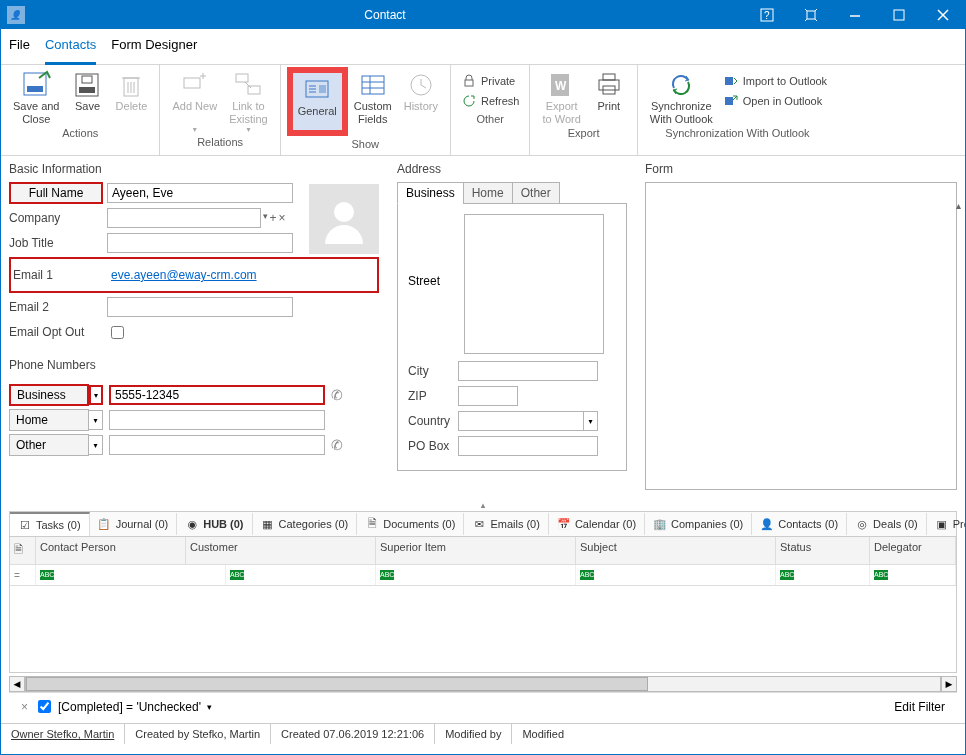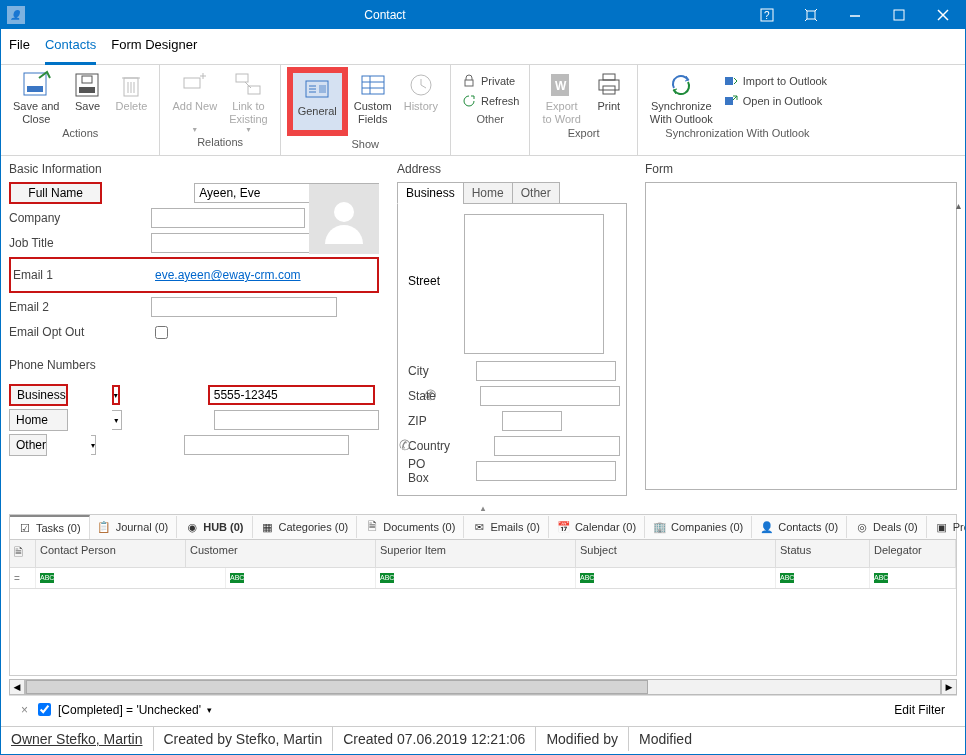--- a/index.html
+++ b/index.html
@@ -20,21 +20,21 @@
   .ritem.active { background:#d5e1f2; border:6px solid #ef4444; padding:2px 5px 0 5px;}
   .ritem .glyph { width:30px; height:30px; display:flex; align-items:center; justify-content:center; }
   .group-label { font-size:11px; color:#5a5a5a; padding:2px 0 3px 0; text-align:center; width:100%; }
   .smitem { display:flex; align-items:center; padding:2px 4px; font-size:11px; color:#444; }
   .smitem .sg { width:16px; height:16px; display:flex; align-items:center; justify-content:center; margin-right:4px;}
   .body { display:flex; padding:6px 8px; gap:18px; }
   .section-label { font-size:12px; color:#444; margin-bottom:6px; }
   .col1 { width:370px; }
   .col2 { width:230px; }
   .col3 { flex:1; }
-  .row { display:flex; align-items:center; margin-bottom:3px; height:22px;gap:44px; }
+  .row { display:flex; align-items:center; margin-bottom:3px; height:22px; }
   .row label { width:98px; font-size:12px; color:#444; }
   .row input[type=text] { height:20px; border:1px solid #b3b3b3; padding:0 4px; font-size:12px; }
   .btn-flat { height:22px; border:1px solid #b3b3b3; background:#f4f4f4; font-size:12px; display:flex; align-items:center; justify-content:center; }
   .redbox { border:2px solid #c81414 !important; }
   .avatar { width:70px; height:70px; background:#e2e2e2; display:flex; align-items:center; justify-content:center; position:absolute; }
   .addr-tabs { display:flex; }
   .addr-tab { border:1px solid #b3b3b3; padding:3px 8px; font-size:12px; background:#f2f2f2; color:#555; margin-right:-1px; }
   .addr-tab.active { background:#fff; border-bottom:1px solid #fff; color:#000; }
   .addr-panel { border:1px solid #b3b3b3; padding:10px; margin-top:-1px; }
   .addr-panel .row label { width:50px; }
@@ -47,21 +47,21 @@
   .grid-head { display:flex; background:#f4f4f4; border-bottom:1px solid #ddd; }
   .grid-head > div { padding:4px; font-size:11px; border-right:1px solid #ddd; color:#444; }
   .grid-filter { display:flex; border-bottom:1px solid #ddd; }
   .grid-filter > div { padding:2px 4px; border-right:1px solid #eee; height:20px; display:flex; align-items:center; }
   .abc { display:inline-block; width:14px; height:10px; background:#0b8a2e; font-size:7px; color:#fff; text-align:center; line-height:10px; }
   .scrollbar-h { display:flex; margin:3px 8px 0 8px; height:16px; align-items:center; }
   .scrollbar-h .arrow { width:16px; height:16px; border:1px solid #bbb; background:#f2f2f2; display:flex; align-items:center; justify-content:center; font-size:9px;}
   .scrollbar-h .track { flex:1; height:16px; border:1px solid #bbb; background:#f2f2f2; }
   .filterbar { display:flex; align-items:center; padding:4px 12px; font-size:12px; border-top:1px solid #ddd; margin:0 8px;}
   .statusbar { display:flex; border-top:1px solid #ccc; margin-top:3px; }
-  .statusbar > div { padding:4px 10px; border-right:1px solid #ccc; font-size:14px; color:#333; }
+  .statusbar > div { padding:4px 10px; border-right:1px solid #ccc; font-size:11px; color:#333; }
   .linklike { color:#0066cc; text-decoration:underline; }
   .phone-ico { color:#888; font-size:14px; }
   .drop { width:14px; height:20px; border:1px solid #b3b3b3; border-left:none; display:flex; align-items:center; justify-content:center; font-size:8px; background:#fff;}
   .expand { display:flex; justify-content:center; padding:1px 0; color:#888; font-size:9px;}
   .chev { position:absolute; right:4px; top:135px; font-size:10px; color:#666; }
   svg { display:block; }
 </style>
 </head>
 <body>
 
@@ -401,24 +401,20 @@
     <div class="addr-panel">
       <div style="display:flex;gap:6px;margin-bottom:6px">
         <label style="width:50px;padding-top:60px">Street</label>
         <textarea style="width: 140px; height: 140px;"></textarea>
       </div>
       <div class="row">
           <label>City</label>
           <input type="text" style="width: 140px;">
         </div>
       <div class="row">
-          <label>State</label>
-          <input type="text" style="width: 140px;">
-        </div>
-      <div class="row">
           <label>ZIP</label>
           <input type="text" style="width: 60px;">
         </div>
       <div class="row">
           <label>Country</label>
           <input type="text" style="width: 126px;">
           <div class="drop">▾</div>
         </div>
       <div class="row">
           <label>PO Box</label>

